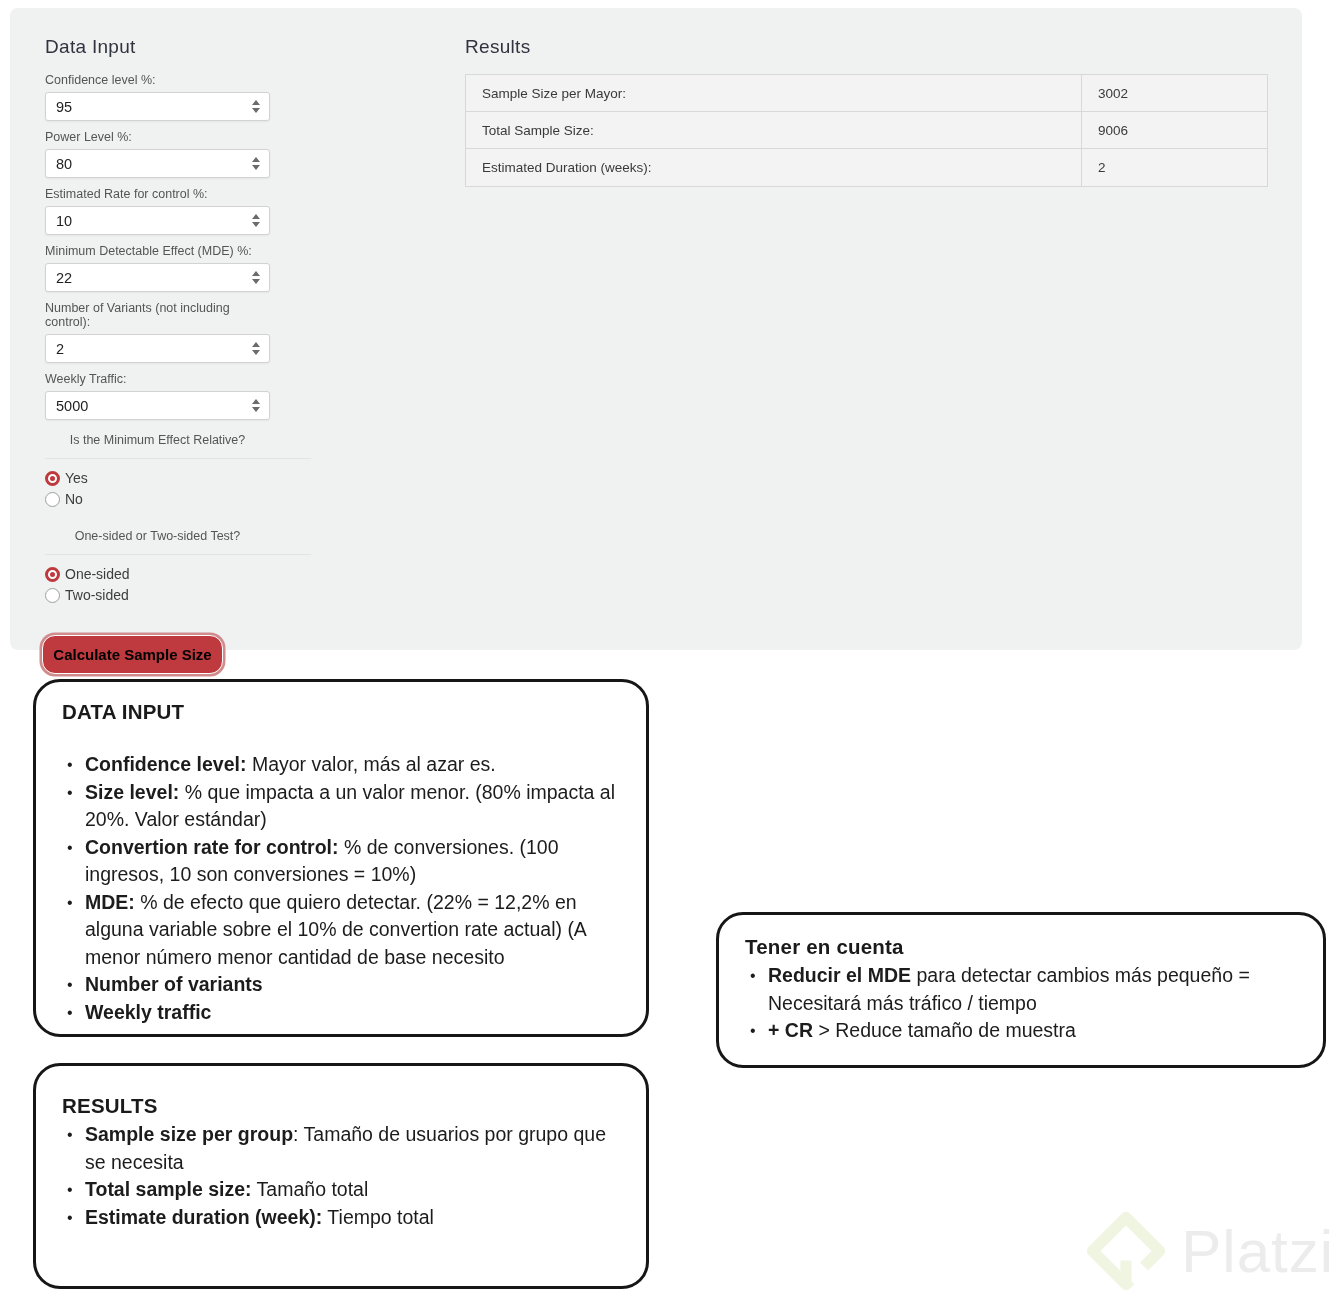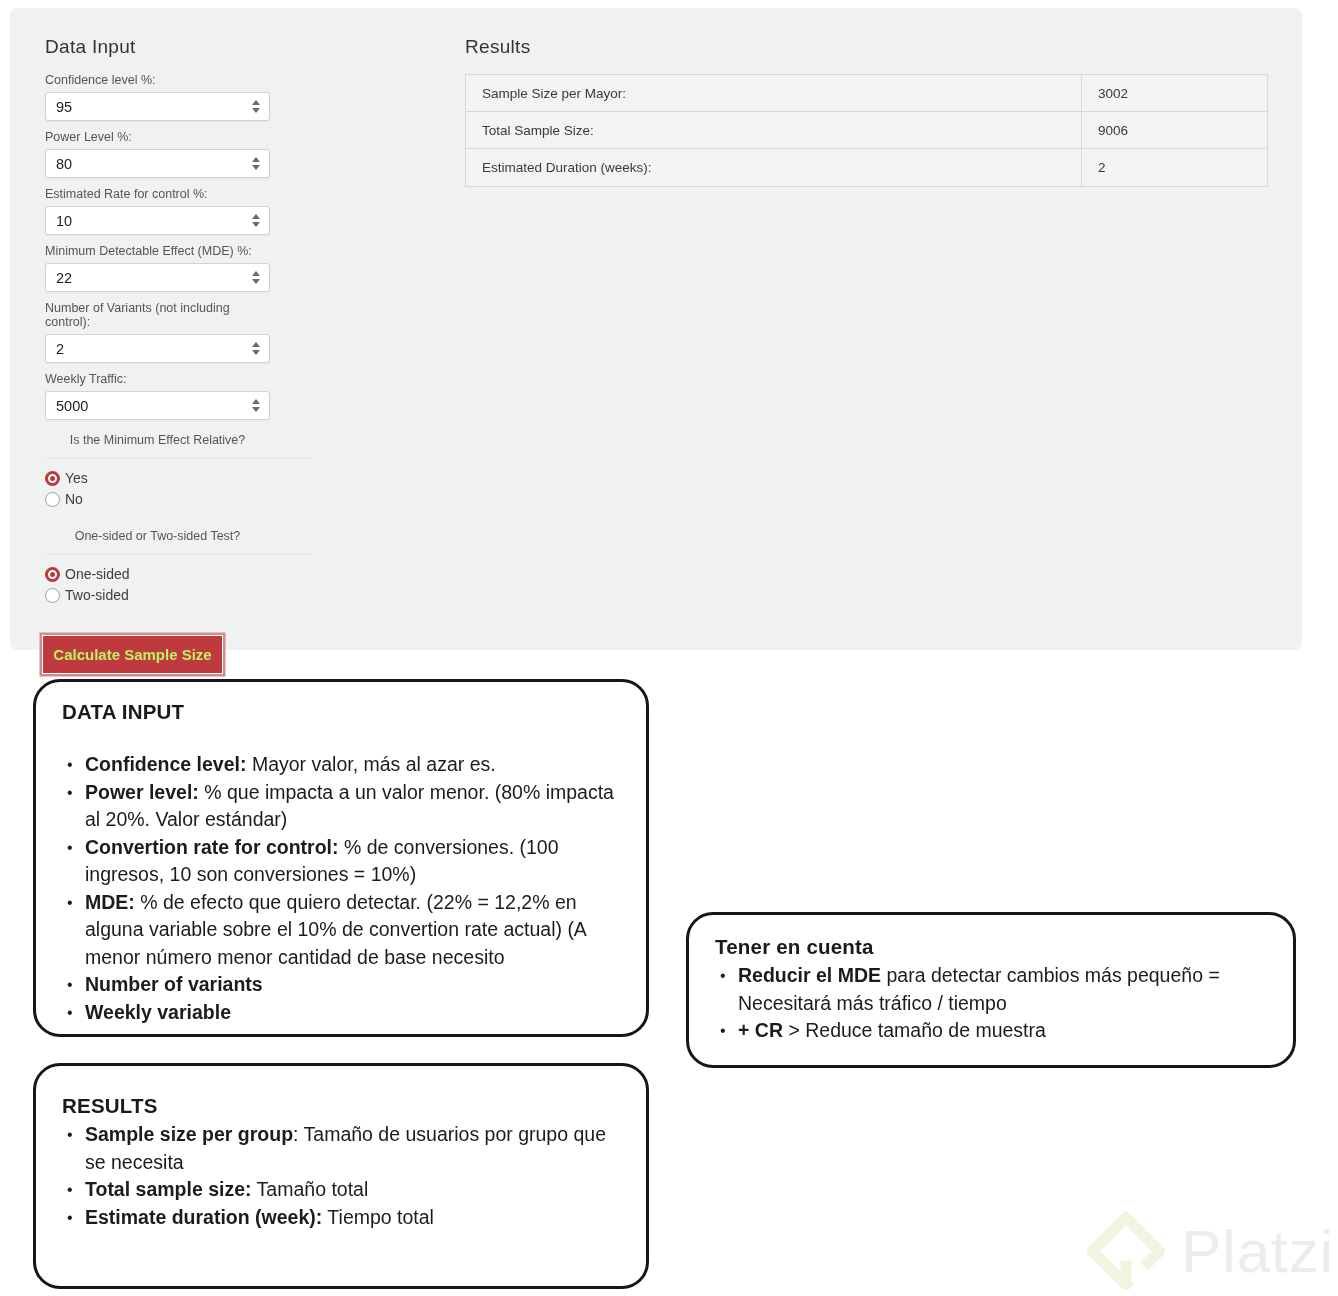--- a/index.html
+++ b/index.html
@@ -51,23 +51,23 @@
     border: 1px solid #9e9e9e; display: inline-flex; align-items: center; justify-content: center;
     flex: 0 0 15px;
   }
   .rdot.selected { border: 3px solid #bf3a3e; }
   .rdot.selected::after { content: ""; width: 5px; height: 5px; border-radius: 50%; background: #bf3a3e; }
   .rlabel { font-size: 14px; color: #3d3d3d; margin-left: 5px; }
 
   .calc-btn {
     margin-top: 27px; margin-left: -3px;
     width: 181px; height: 39px;
-    background: #bf3a3e; color: #bef264;
+    background: #bf3a3e; color: #000000;
     font-family: "Liberation Sans", sans-serif; font-size: 15px; font-weight: bold;
-    border: 1.5px solid #ffffff; border-radius: 0;
+    border: 1.5px solid #ffffff; border-radius: 13px;
     box-shadow: 0 0 0 2.5px #d08b8d;
     cursor: pointer;
   }
 
   
   .results-col { position: absolute; left: 465px; top: 36px; width: 805px; }
   .results-col .section-title { margin-bottom: 16px; }
   .rtable { width: 803px; border: 1px solid #d8d8d8; background: #f3f3f3; }
   .rrow { display: flex; height: 37px; border-bottom: 1px solid #d8d8d8; }
   .rrow:last-child { border-bottom: none; }
@@ -75,21 +75,21 @@
   .rcell.lab { width: 616px; padding-left: 16px; border-right: 1px solid #d8d8d8; }
   .rcell.val { flex: 1; padding-left: 16px; }
 
   
   .note {
     position: absolute; background: #fff;
     border: 3px solid #161616; border-radius: 27px;
     color: #1a1a1a;
   }
   .note-a { left: 33px; top: 679px;  width: 616px; height: 358px; padding: 18px 26px; }
-  .note-b { left: 686px; top: 912px; width: 610px; height: 156px; padding: 20px 26px; }
+  .note-b { left: 716px; top: 912px; width: 610px; height: 156px; padding: 20px 26px; }
   .note-c { left: 33px; top: 1063px; width: 616px; height: 226px; padding: 28px 26px; }
   .ntitle { font-size: 20.5px; font-weight: bold; letter-spacing: .2px; }
   .note-a .ntitle { margin-bottom: 27px; }
   .note-b .ntitle, .note-c .ntitle { margin-bottom: 3px; }
   .nlist { list-style: none; }
   .nlist li {
     position: relative; padding-left: 23px;
     font-size: 19.5px; line-height: 27.5px; color: #1c1c1c;
   }
   .nlist li::before {
@@ -225,25 +225,25 @@
       <div class="rcell lab">Estimated Duration (weeks):</div>
       <div class="rcell val">2</div>
     </div>
   </div>
 </div>
 
 <div class="note note-a">
   <div class="ntitle">DATA INPUT</div>
   <ul class="nlist">
     <li><span class="b">Confidence level:</span><span> Mayor valor, más al azar es.</span></li>
-    <li><span class="b">Power level:</span><span> % que impacta a un valor menor. (80% impacta al 20%. Valor estándar)</span></li>
+    <li><span class="b">Size level:</span><span> % que impacta a un valor menor. (80% impacta al 20%. Valor estándar)</span></li>
     <li><span class="b">Convertion rate for control:</span><span> % de conversiones. (100 ingresos, 10 son conversiones = 10%)</span></li>
     <li><span class="b">MDE:</span><span> % de efecto que quiero detectar. (22% = 12,2% en alguna variable sobre el 10% de convertion rate actual) (A menor número menor cantidad de base necesito</span></li>
     <li><span class="b">Number of variants</span><span></span></li>
-    <li><span class="b">Weekly variable</span><span></span></li>
+    <li><span class="b">Weekly traffic</span><span></span></li>
   </ul>
 </div>
 
 <div class="note note-b">
   <div class="ntitle">Tener en cuenta</div>
   <ul class="nlist">
     <li><span class="b">Reducir el MDE</span><span> para detectar cambios más pequeño = Necesitará más tráfico / tiempo</span></li>
     <li><span class="b">+ CR</span><span> &gt; Reduce tamaño de muestra</span></li>
   </ul>
 </div>

